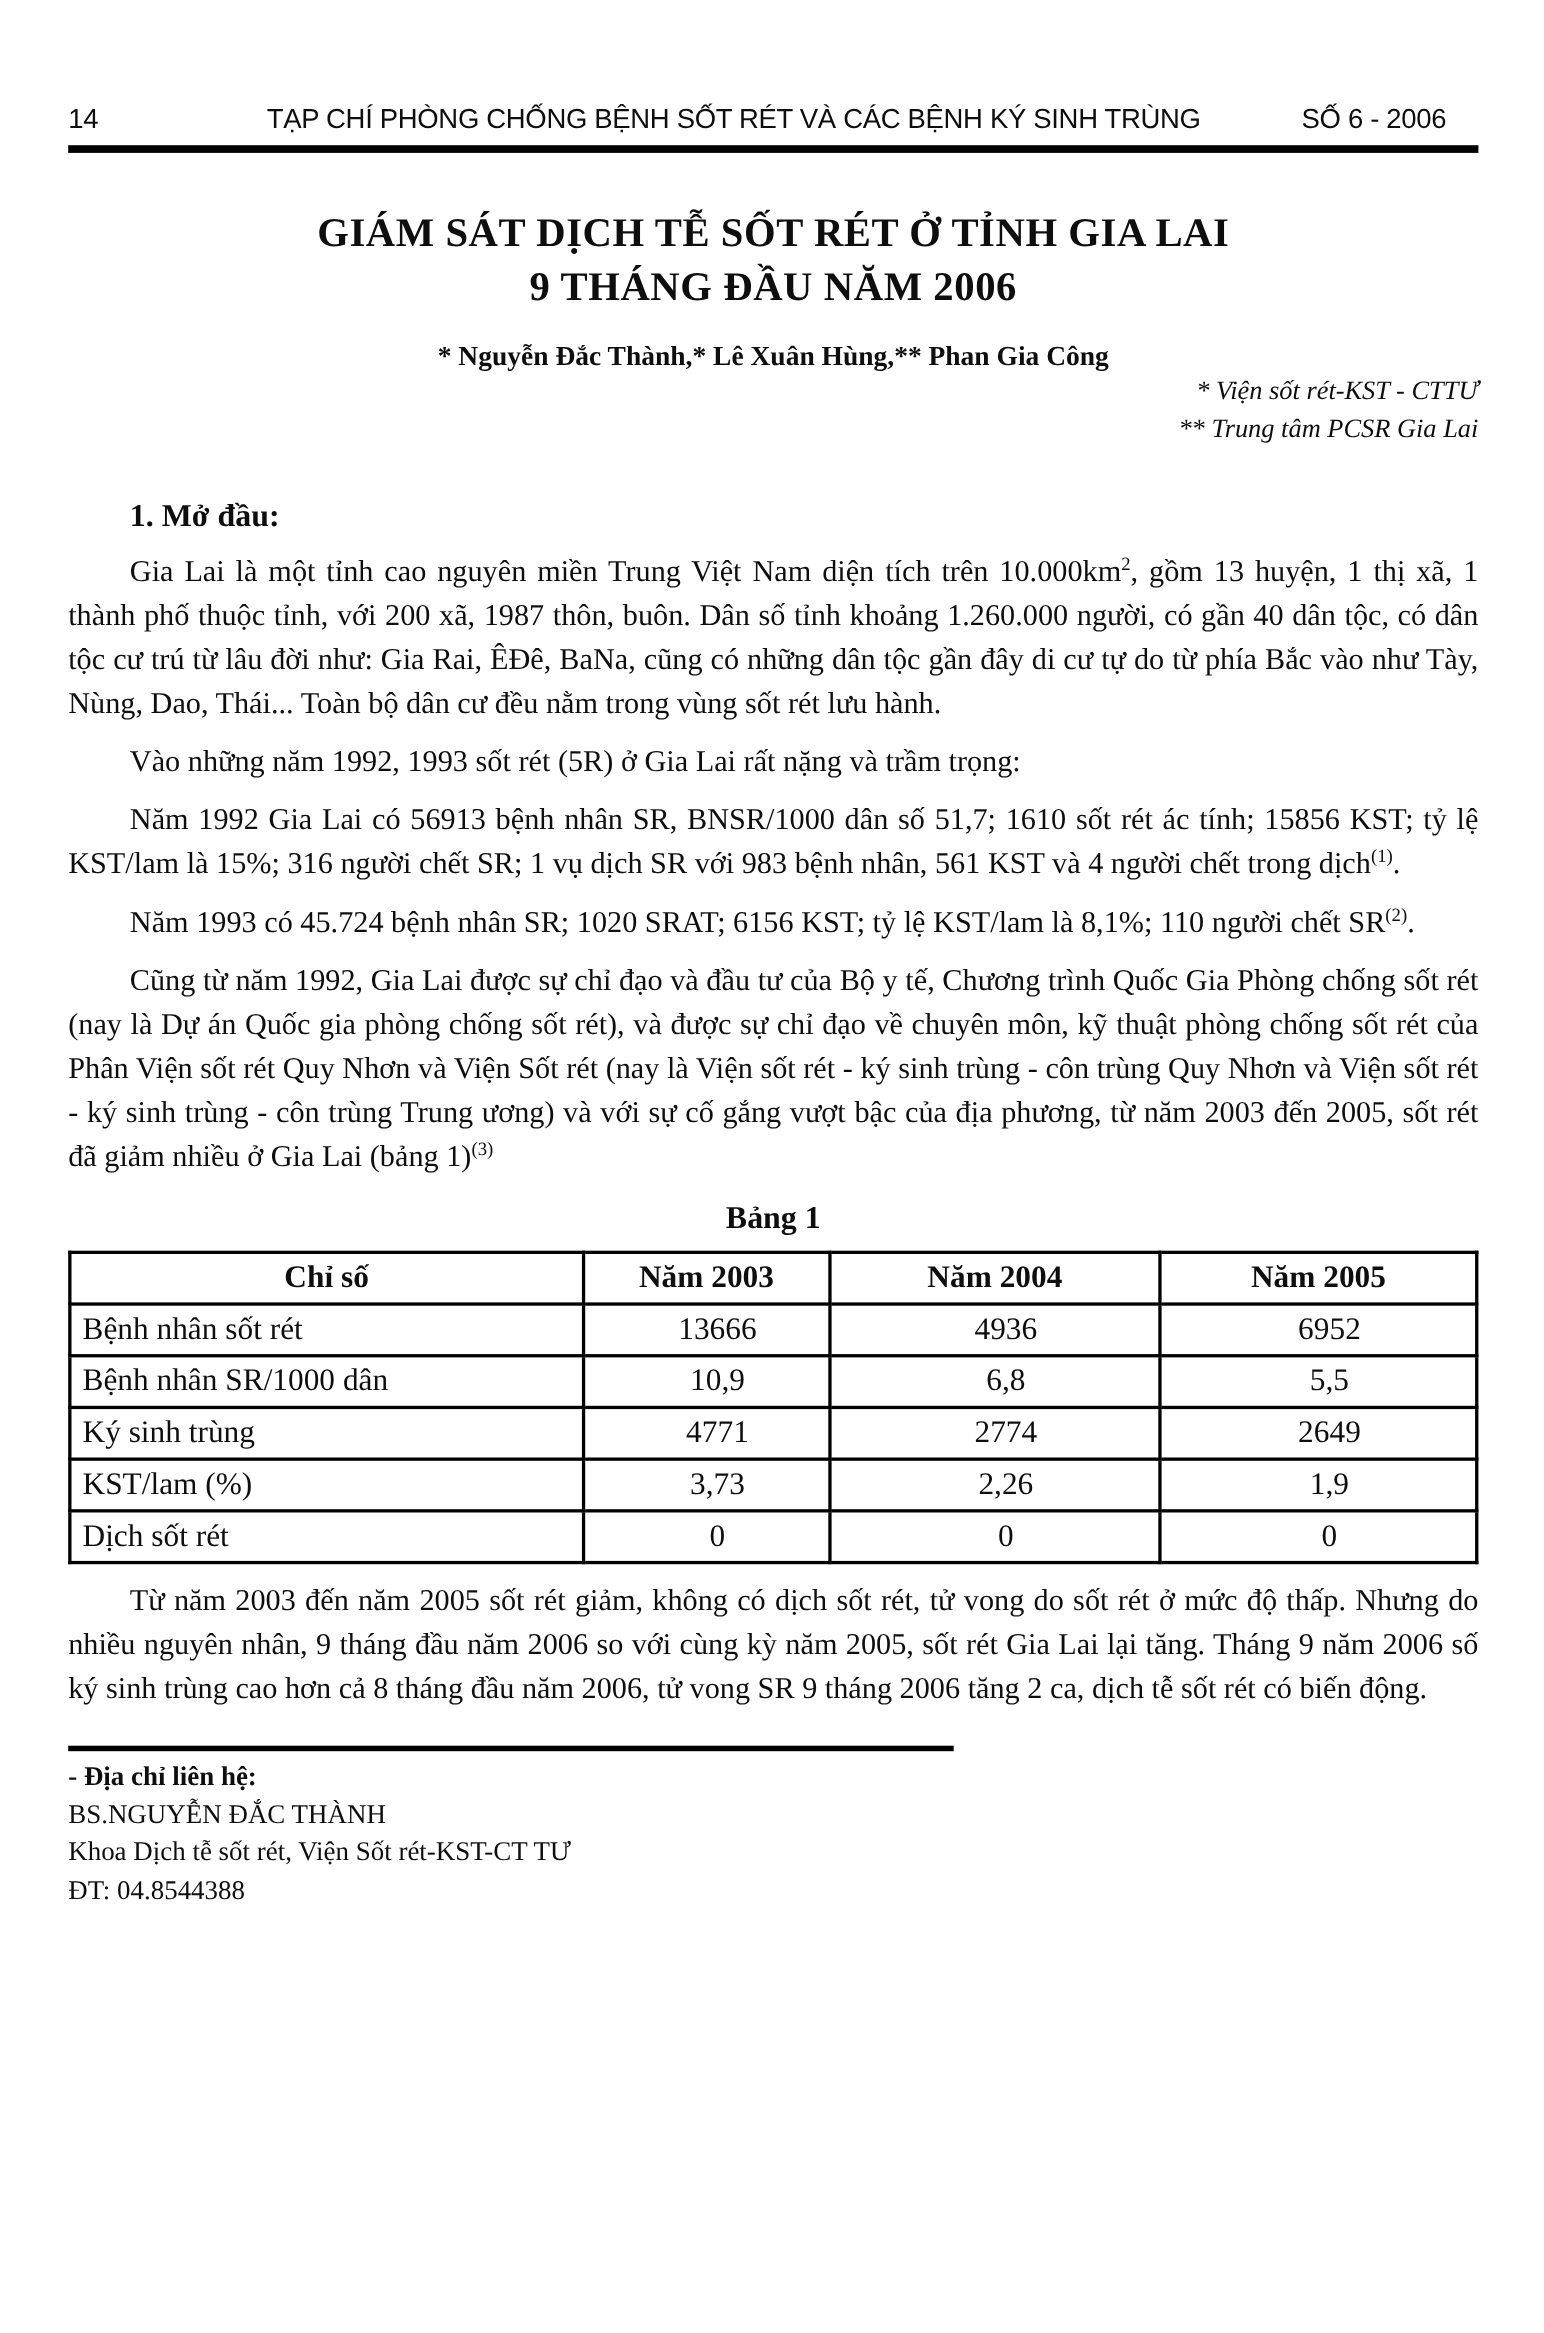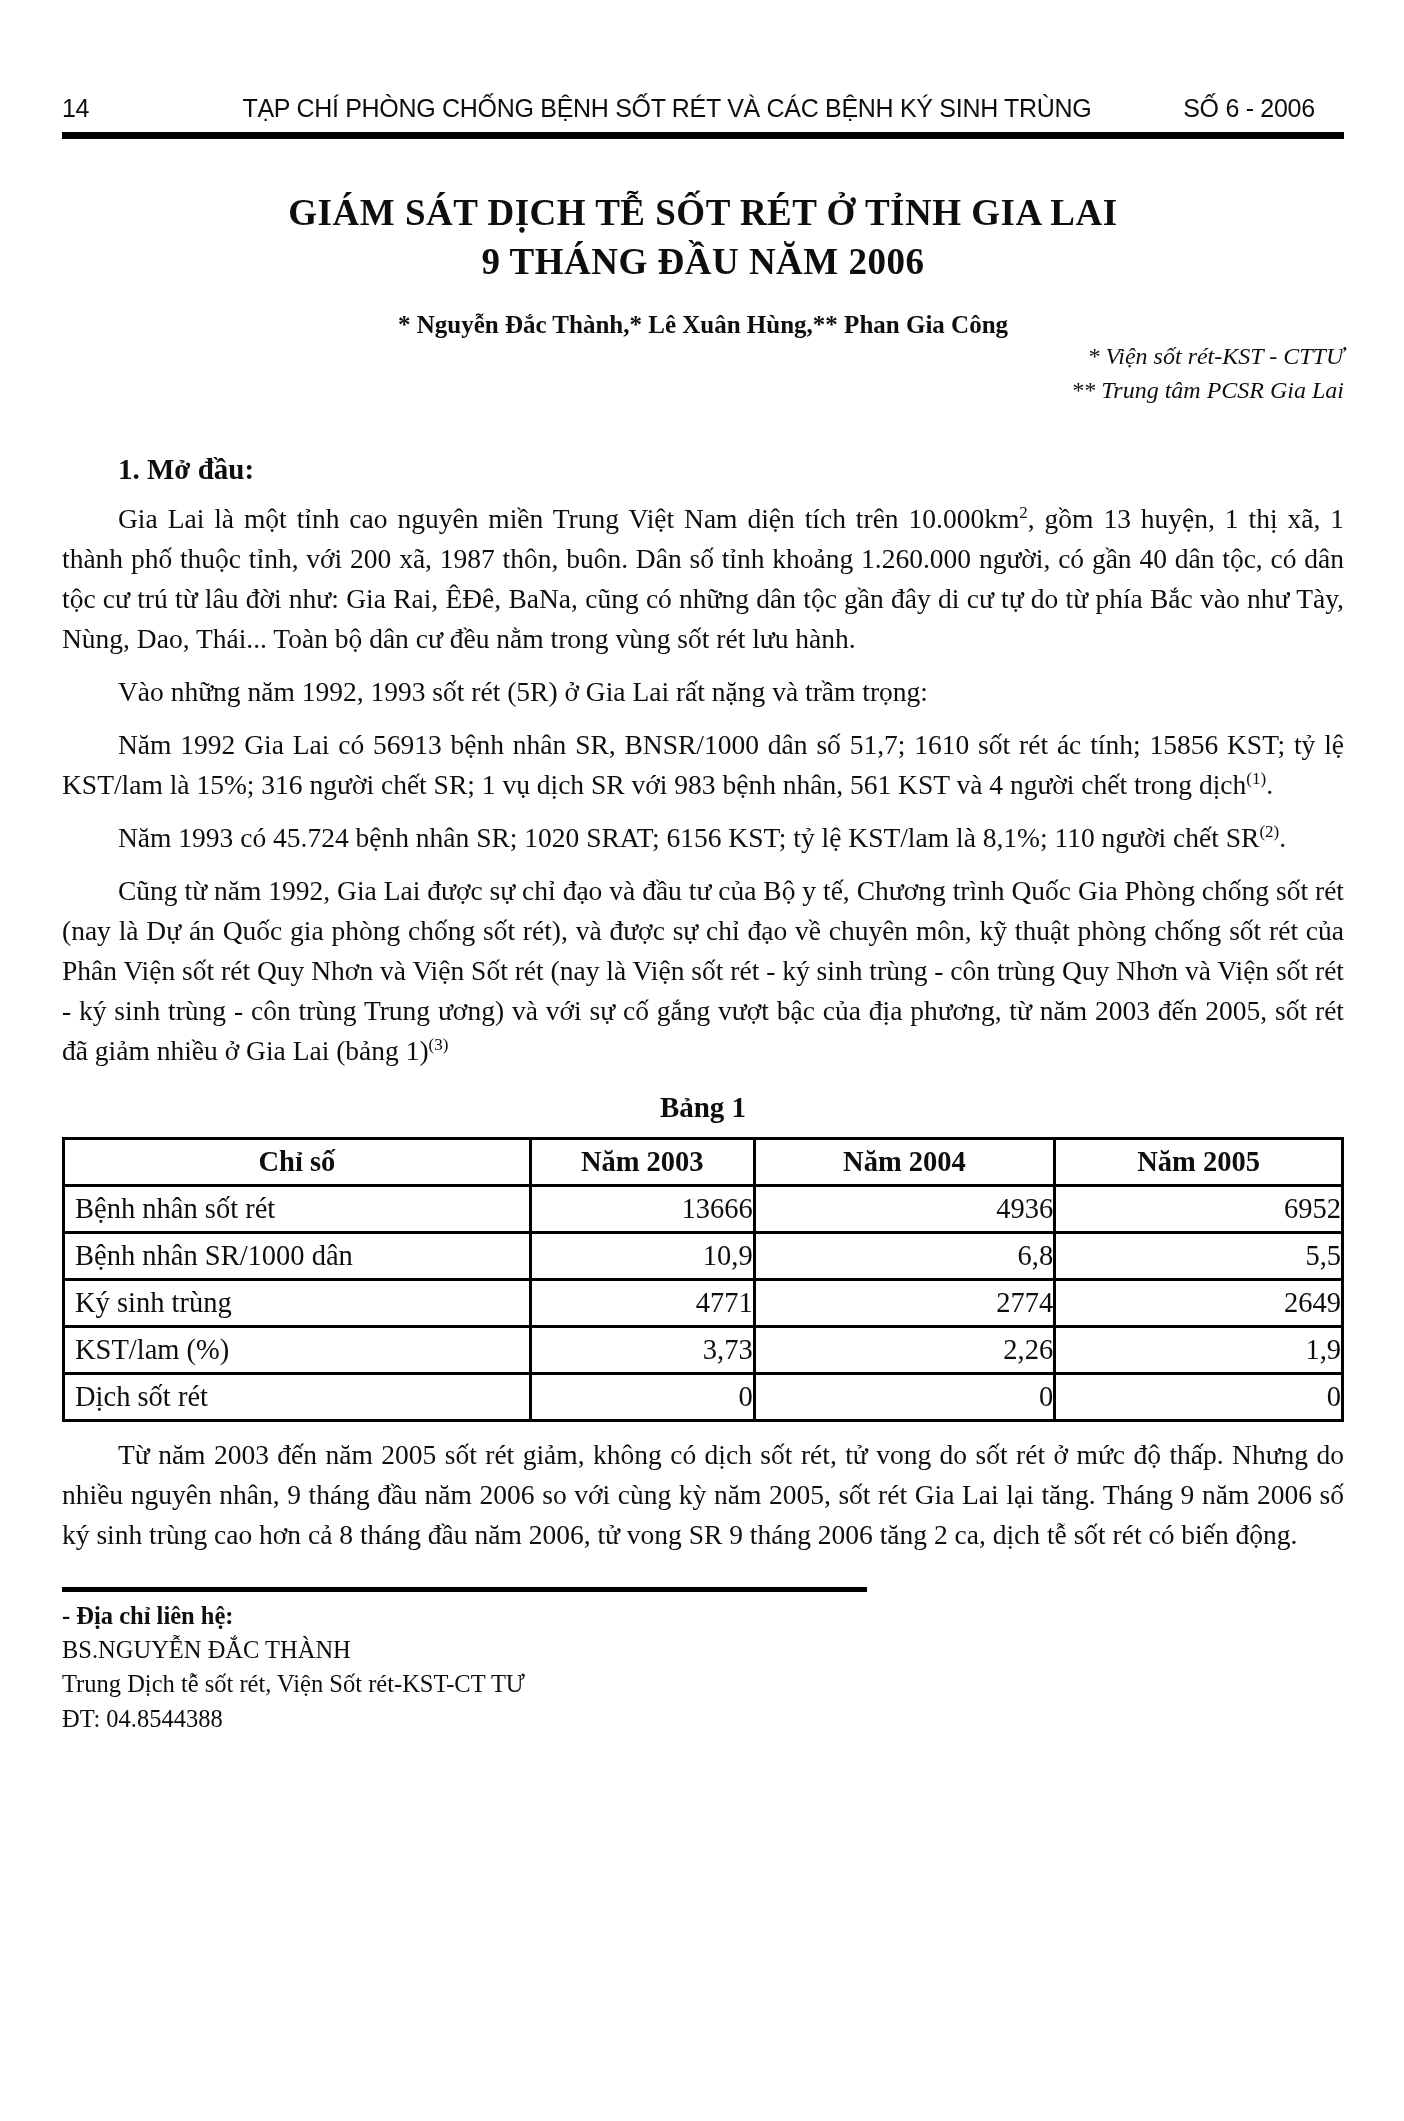--- a/index.html
+++ b/index.html
@@ -82,21 +82,21 @@
     margin-top: 13px;
     font-size: 28.5px;
   }
   .data-table th, .data-table td {
     border: 3px solid #000;
     height: 47px;
     padding: 0;
   }
   .data-table th { font-weight: bold; text-align: center; }
   .data-table td.label { text-align: left; padding-left: 10px; }
-  .data-table td.num { text-align: right; padding-left: 20px; }
+  .data-table td.num { text-align: center; padding-left: 20px; }
   .col-indicator { width: 36.5%; }
   .col-y2003 { width: 17.5%; }
   .col-y2004 { width: 23.5%; }
   .col-y2005 { width: 22.5%; }
 
   
   .footnote { margin-top: 32px; }
   .footnote-rule { width: 805px; height: 5px; background: #000; }
   .contact { font-size: 24.5px; line-height: 1.4; margin-top: 7px; }
   .contact .label { font-weight: bold; }
@@ -184,18 +184,18 @@
     </tbody>
   </table>
 
   <p class="body">Từ năm 2003 đến năm 2005 sốt rét giảm, không có dịch sốt rét, tử vong do sốt rét ở mức độ thấp. Nhưng do nhiều nguyên nhân, 9 tháng đầu năm 2006 so với cùng kỳ năm 2005, sốt rét Gia Lai lại tăng. Tháng 9 năm 2006 số ký sinh trùng cao hơn cả 8 tháng đầu năm 2006, tử vong SR 9 tháng 2006 tăng 2 ca, dịch tễ sốt rét có biến động.</p>
 
   <div class="footnote">
     <div class="footnote-rule"></div>
     <div class="contact">
       <div class="label">- Địa chỉ liên hệ:</div>
       <div>BS.NGUYỄN ĐẮC THÀNH</div>
-      <div>Trung Dịch tễ sốt rét, Viện Sốt rét-KST-CT TƯ</div>
+      <div>Khoa Dịch tễ sốt rét, Viện Sốt rét-KST-CT TƯ</div>
       <div>ĐT: 04.8544388</div>
     </div>
   </div>
 
 </div>
 
 </body></html>

